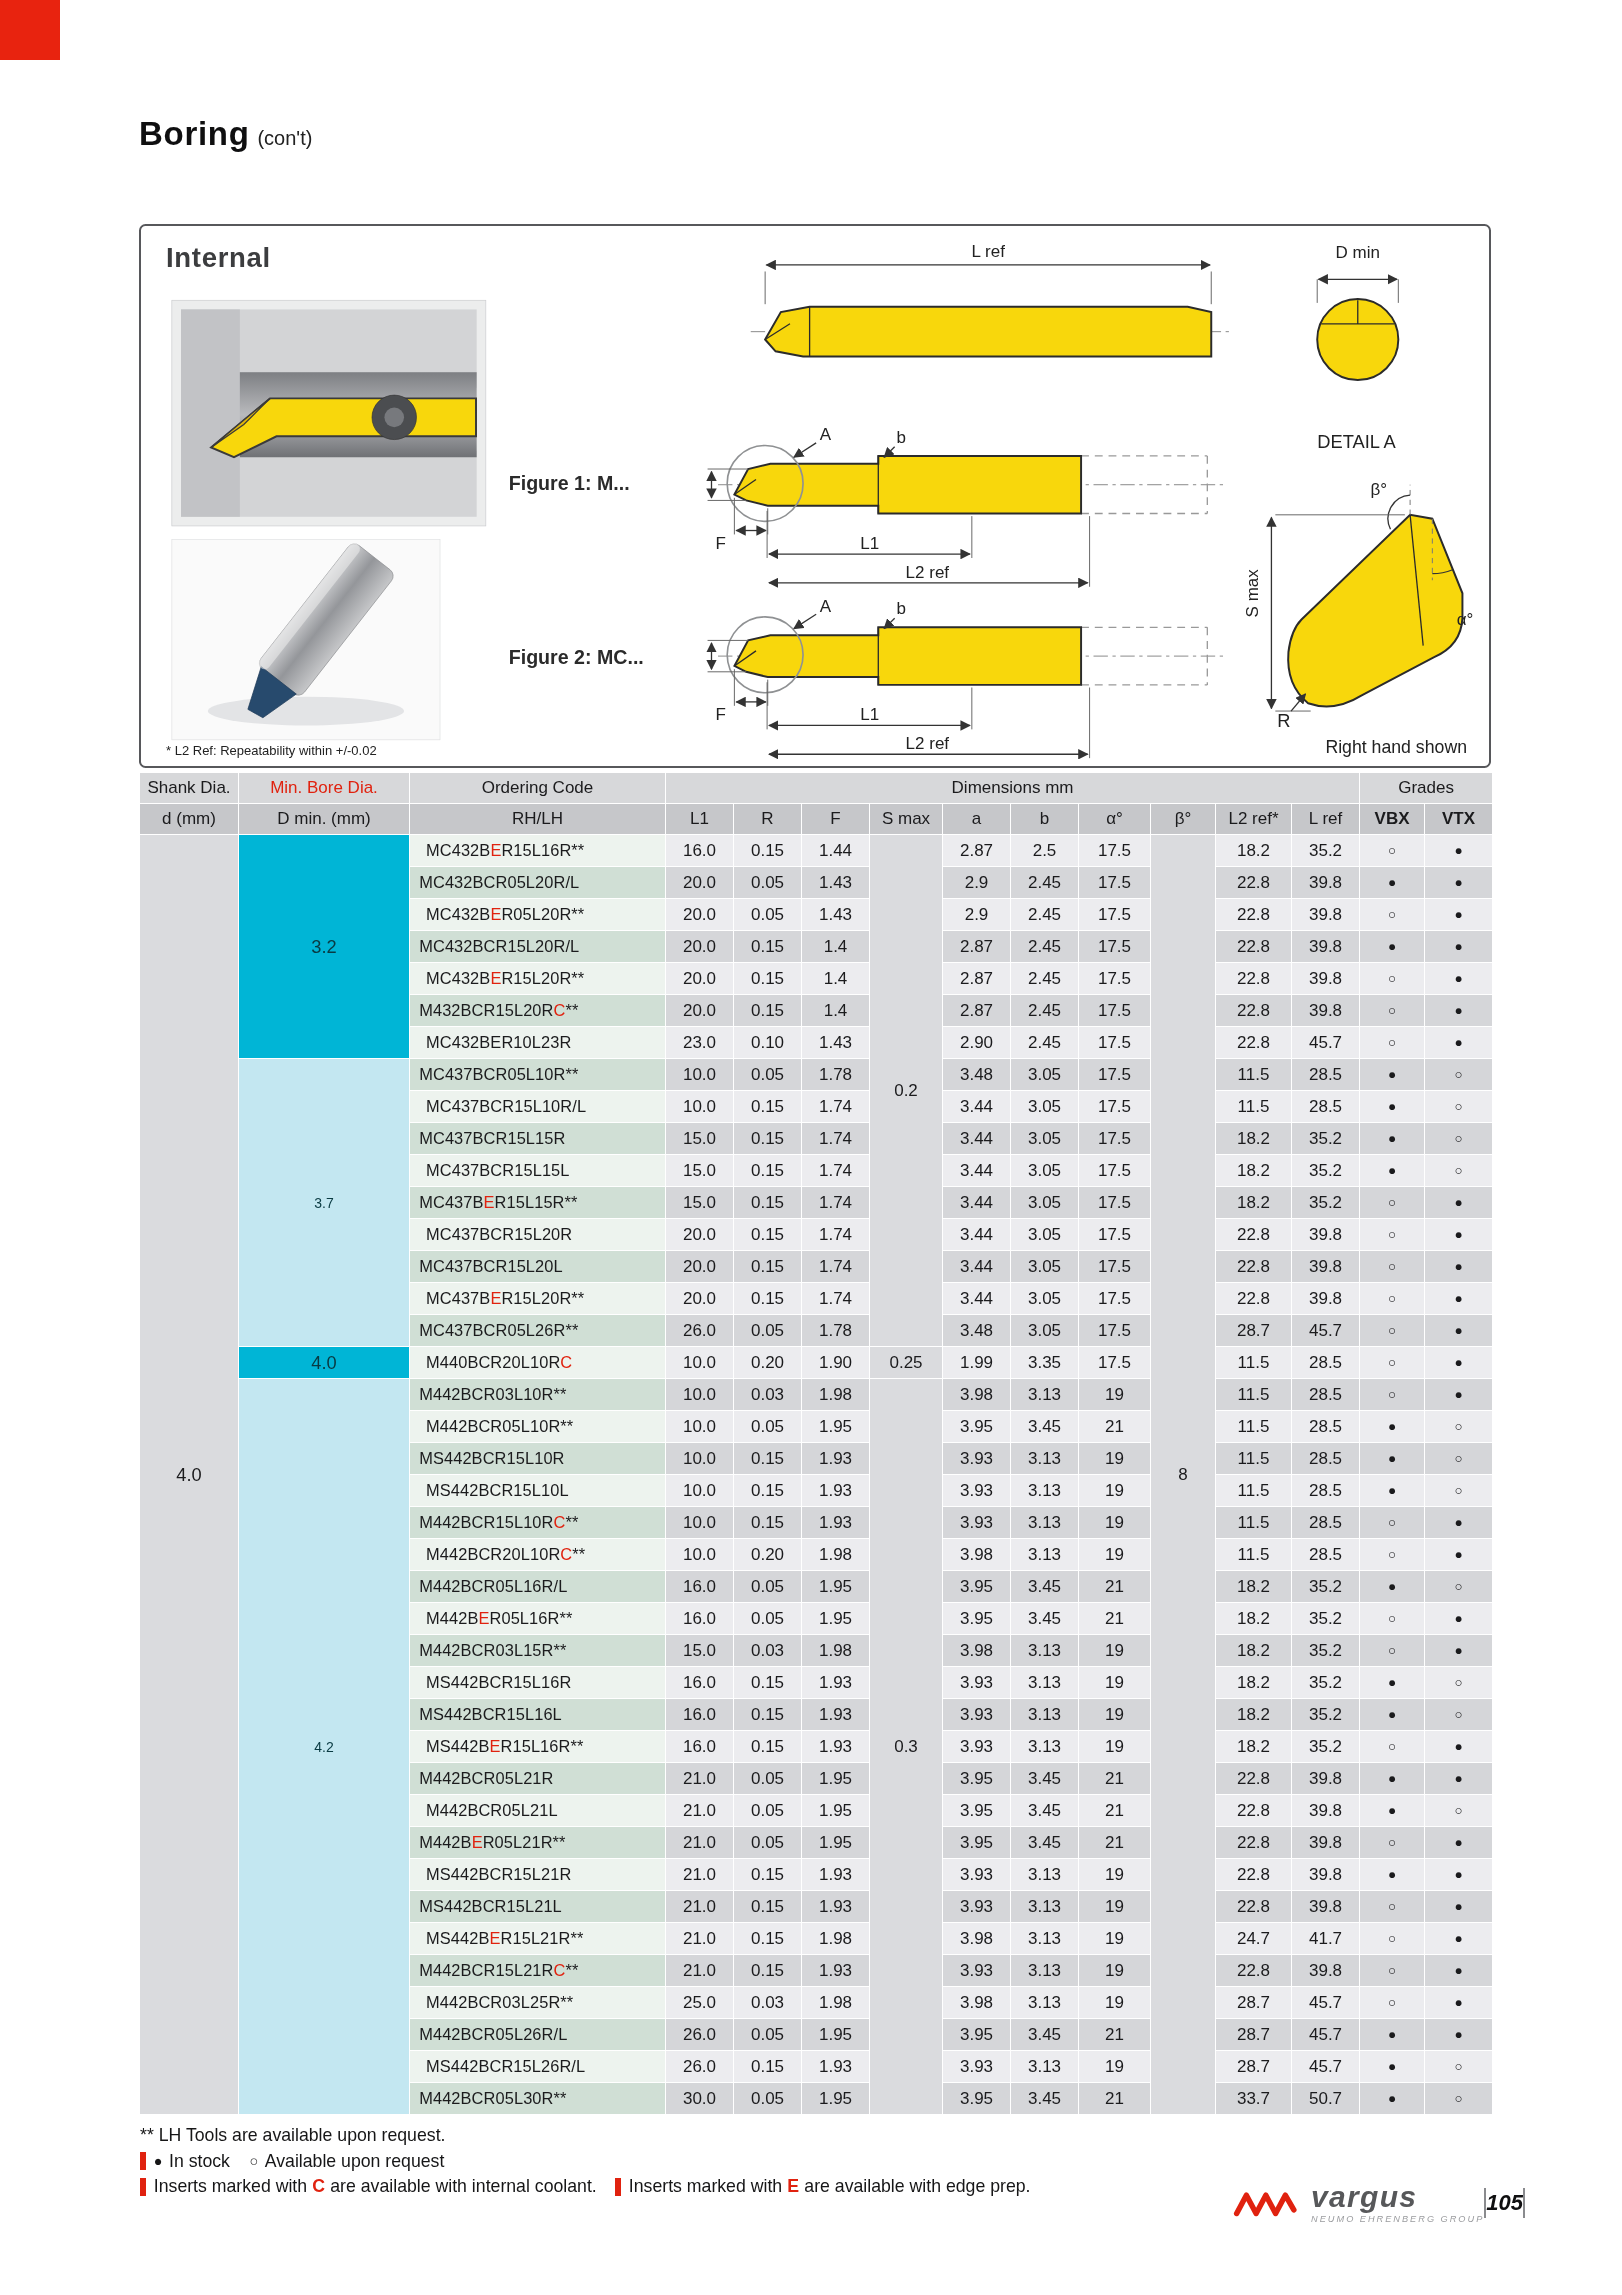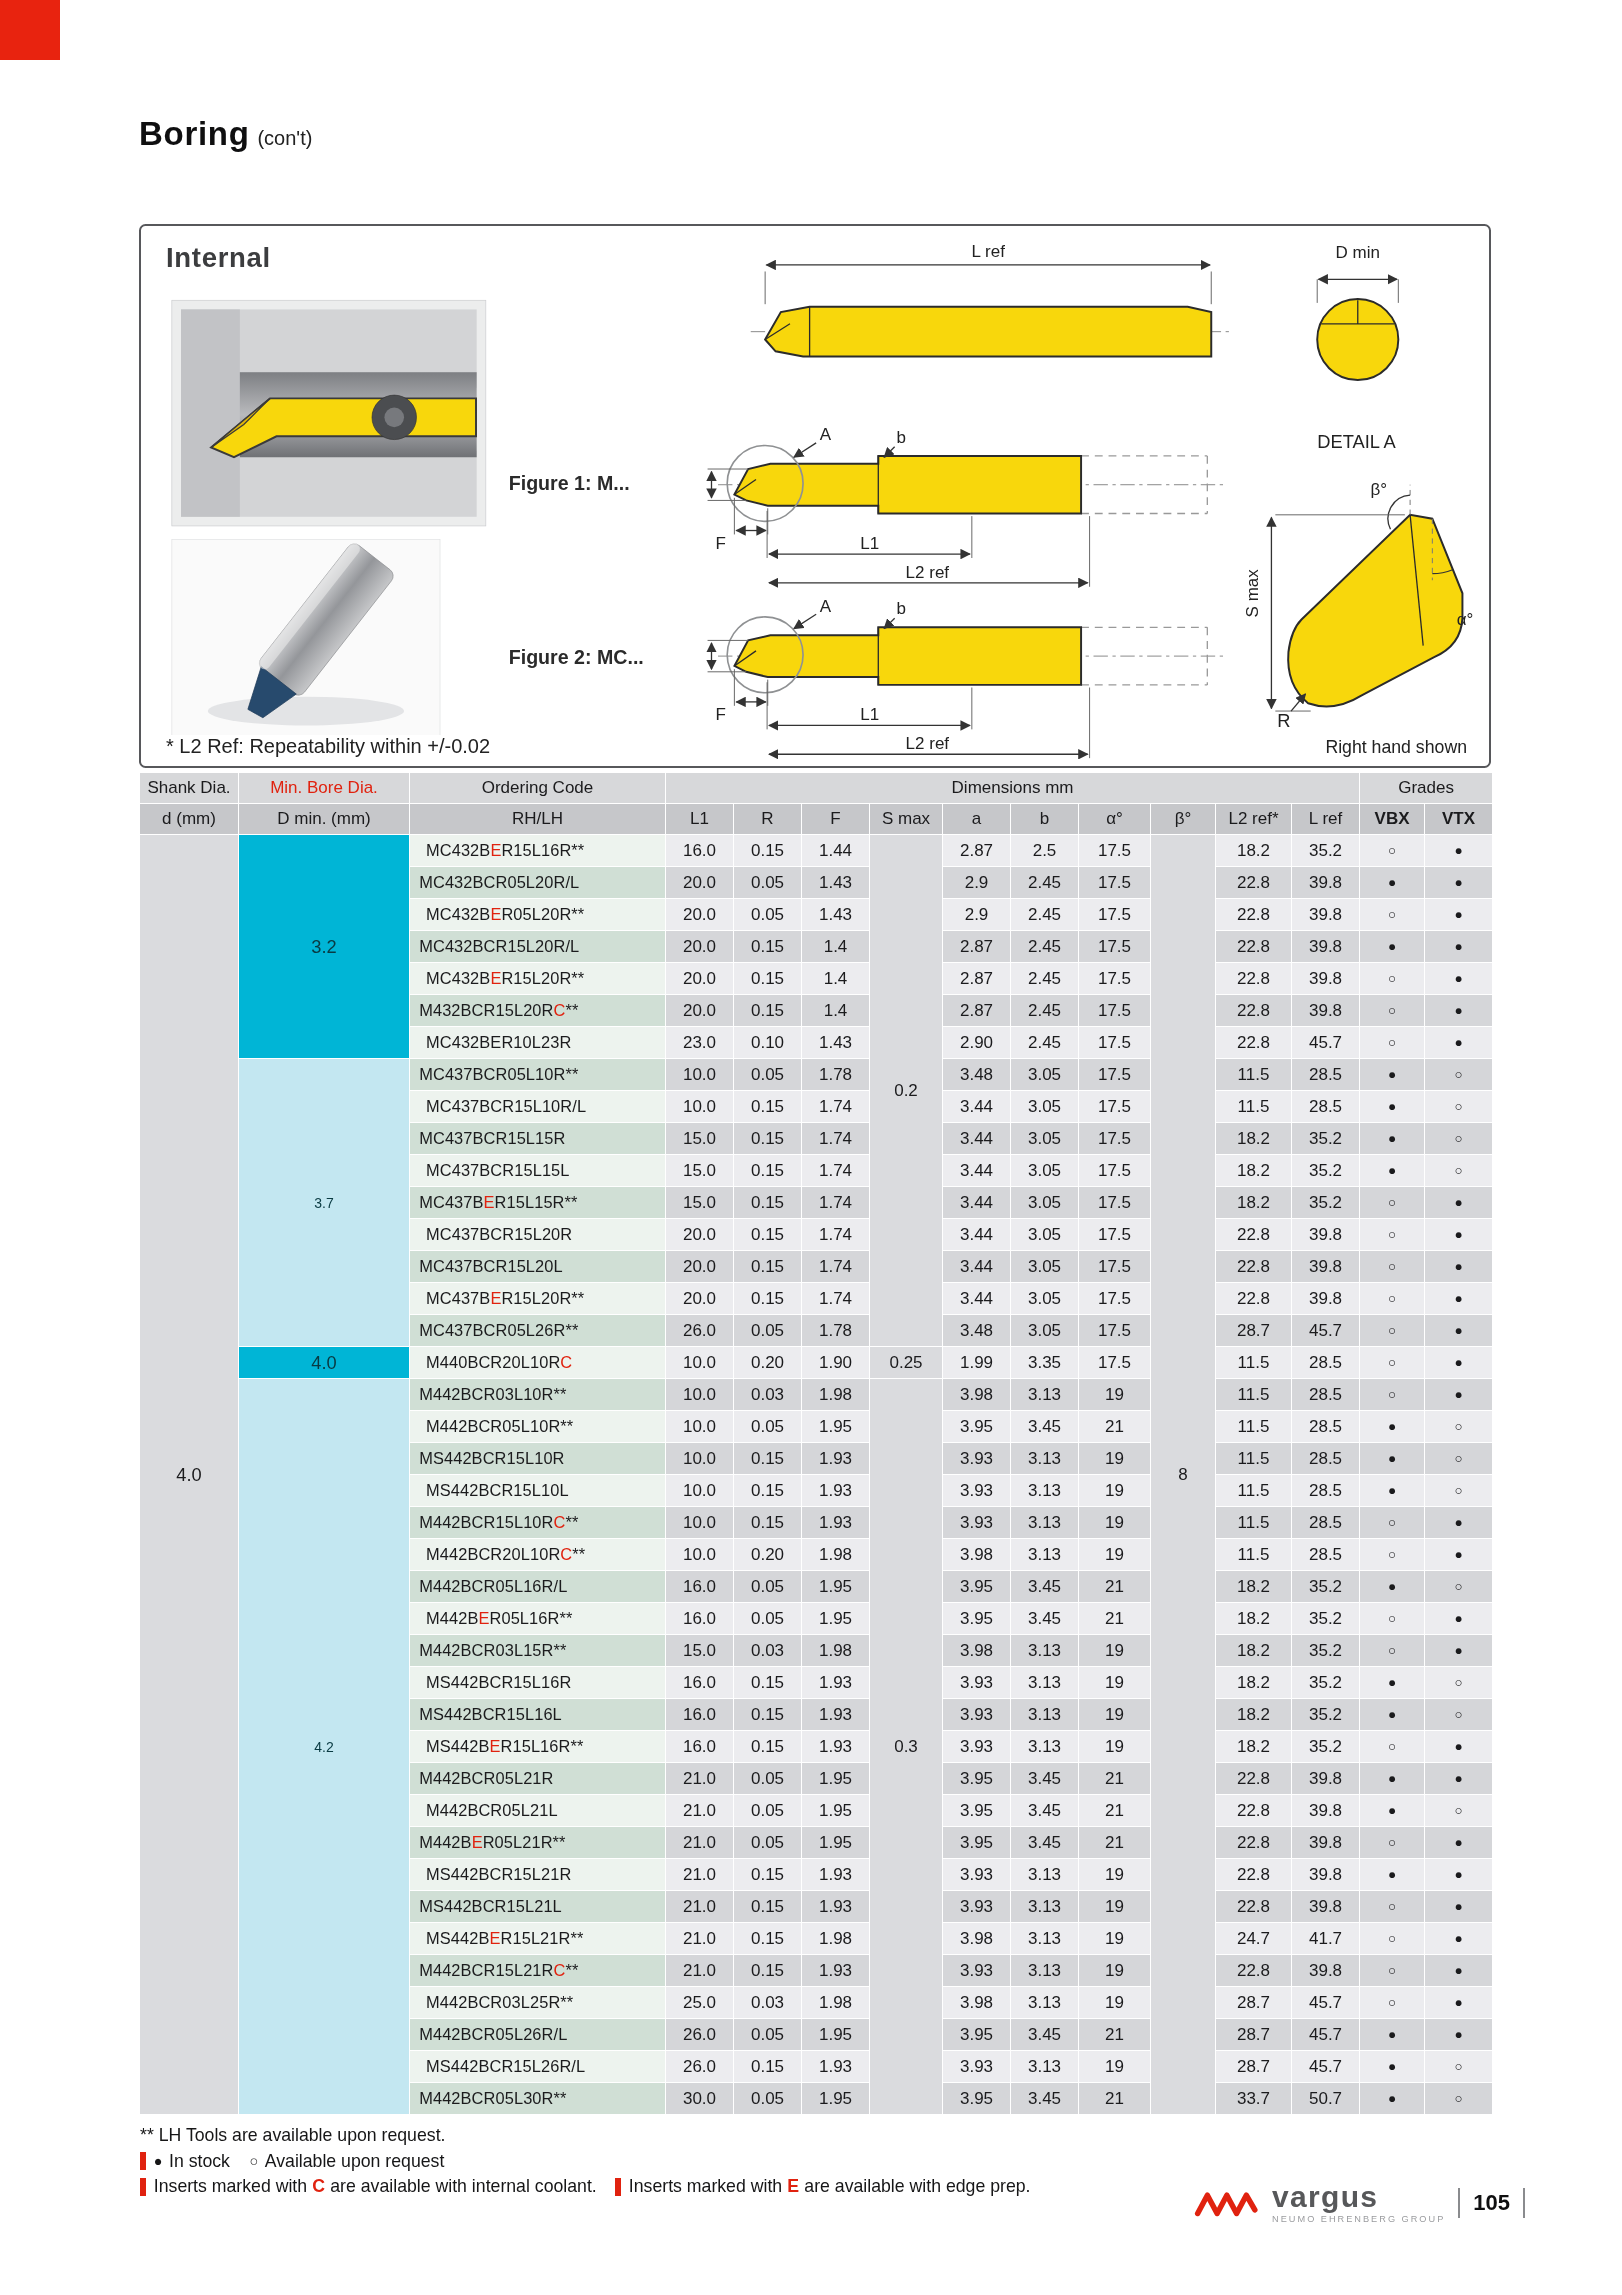--- a/index.html
+++ b/index.html
@@ -6,21 +6,21 @@
   html,body{background:#ffffff;}
   .page{position:relative;width:1623px;height:2295px;background:#fff;font-family:"Liberation Sans",sans-serif;color:#1b1b1d;overflow:hidden;}
   .corner{position:absolute;left:0;top:0;width:60px;height:60px;background:#e8230f;}
   .title{position:absolute;left:139px;top:115px;}
   .t-main{font-size:33px;font-weight:bold;color:#0f0f10;letter-spacing:0.7px;}
   .t-suffix{font-size:20px;color:#222;margin-left:7.9px;}
 
   .figure-box{position:absolute;left:139px;top:224px;width:1352px;height:544px;border:2px solid #57585b;border-radius:6.5px;background:#fff;}
   .internal-label{position:absolute;left:25px;top:15.7px;font-size:27.5px;font-weight:600;color:#3c3d3f;letter-spacing:0.7px;z-index:2;}
   .fig-svg{position:absolute;left:1.3px;top:1.3px;width:1347px;height:539px;}
-  .l2-note{position:absolute;left:25px;bottom:7.9px;font-size:20px;color:#222;z-index:2;background:#fff;}
+  .l2-note{position:absolute;left:25px;bottom:7.9px;font-size:13px;color:#222;z-index:2;background:#fff;}
   .rh-note{position:absolute;right:22px;bottom:7.9px;font-size:17.7px;color:#222;z-index:2;background:#fff;}
 
   
   .part{fill:#f8d70c;stroke:#2b2b2b;stroke-width:3;}
   .pline{stroke:#2b2b2b;stroke-width:2;}
   .dim{stroke:#333;stroke-width:2;}
   .ext{stroke:#666;stroke-width:1.5;}
   .cline{stroke:#888;stroke-width:1.5;stroke-dasharray:22 7 5 7;}
   .hid{stroke:#999;stroke-width:2;stroke-dasharray:12 9;}
   .hid2{stroke:#777;stroke-width:1.5;stroke-dasharray:8 7;}
@@ -50,21 +50,21 @@
   
   .footnotes{position:absolute;left:140px;top:2125px;font-size:17.7px;color:#161617;}
   .fn-line{display:flex;align-items:center;margin-bottom:4.6px;}
   .redbar{display:inline-block;width:5.9px;height:18.3px;background:#e0220f;margin-right:7.9px;flex:0 0 auto;}
   .redbar.gap{margin-left:18.3px;}
   .dotf{font-size:14.4px;margin-right:6.5px;}
   .doto{font-size:14.4px;margin:0 6.5px 0 19.6px;}
   .letter{font-weight:bold;color:#e0220f;margin:0 5.2px;}
 
   
-  .brand-row{position:absolute;right:98px;top:2183px;display:flex;align-items:center;gap:13px;}
+  .brand-row{position:absolute;right:98px;top:2183px;display:flex;align-items:center;font-style:italic;}
   .logo{display:flex;align-items:center;gap:5.2px;}
   .zig{width:73px;height:27.5px;flex:0 0 auto;}
   .logo-text{display:flex;flex-direction:column;align-items:flex-start;}
   .logo-name{font-size:30px;font-weight:bold;color:#57585a;letter-spacing:1.3px;line-height:0.95;}
   .logo-sub{font-size:9.2px;color:#9b9c9f;letter-spacing:2px;margin-top:2px;}
   .pgdiv{width:2px;height:30px;background:#8a8b8e;}
   .pgnum{font-size:22px;font-weight:bold;color:#0f0f10;}
 </style>
 </head>
 <body>

